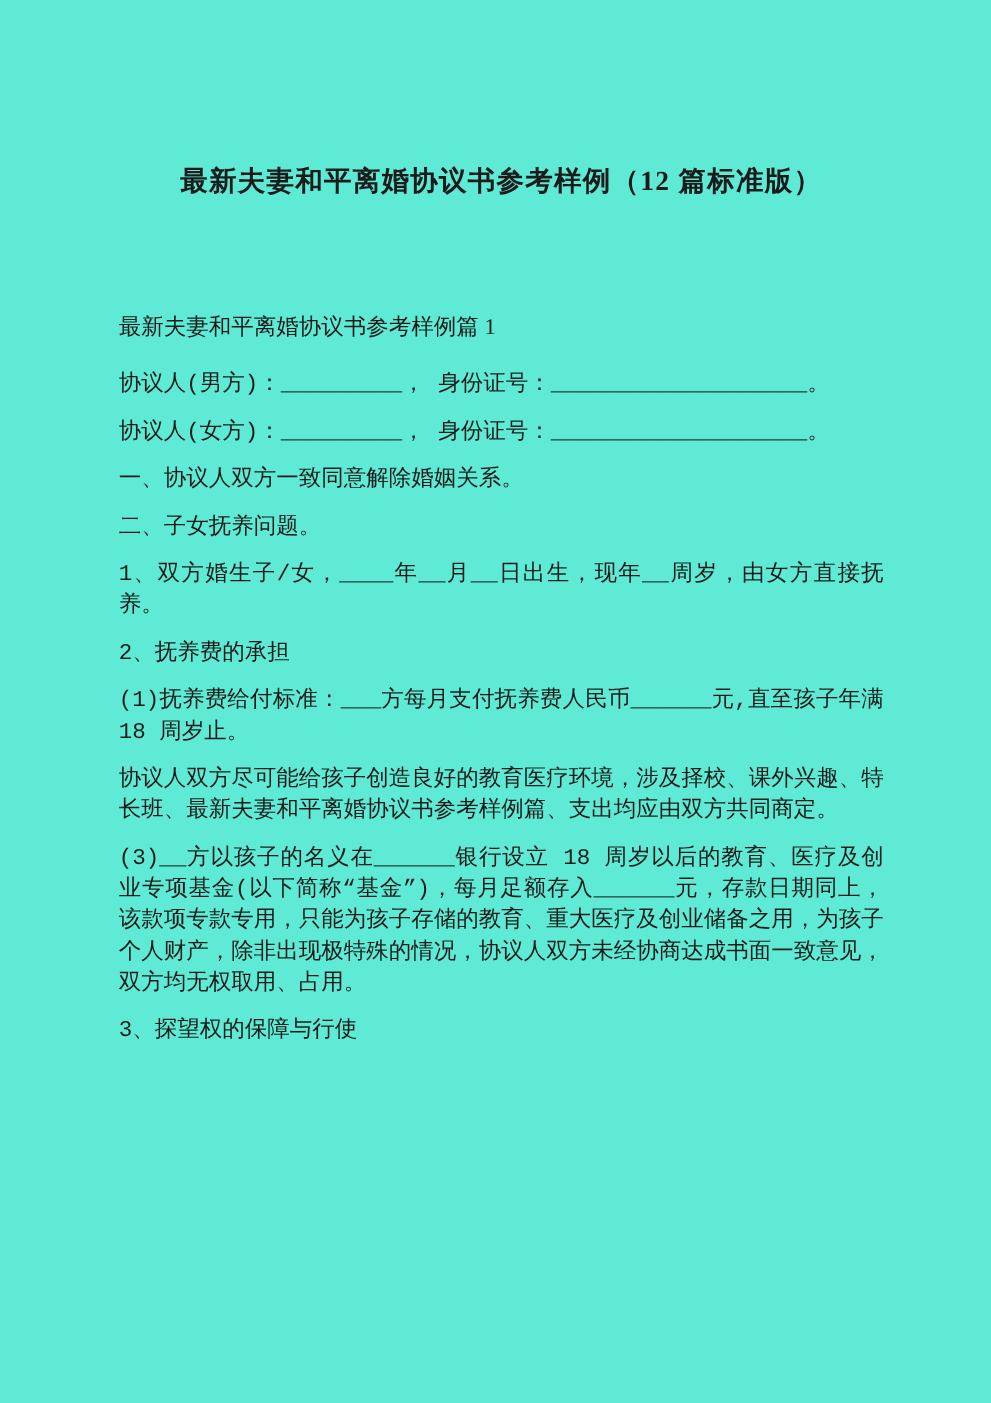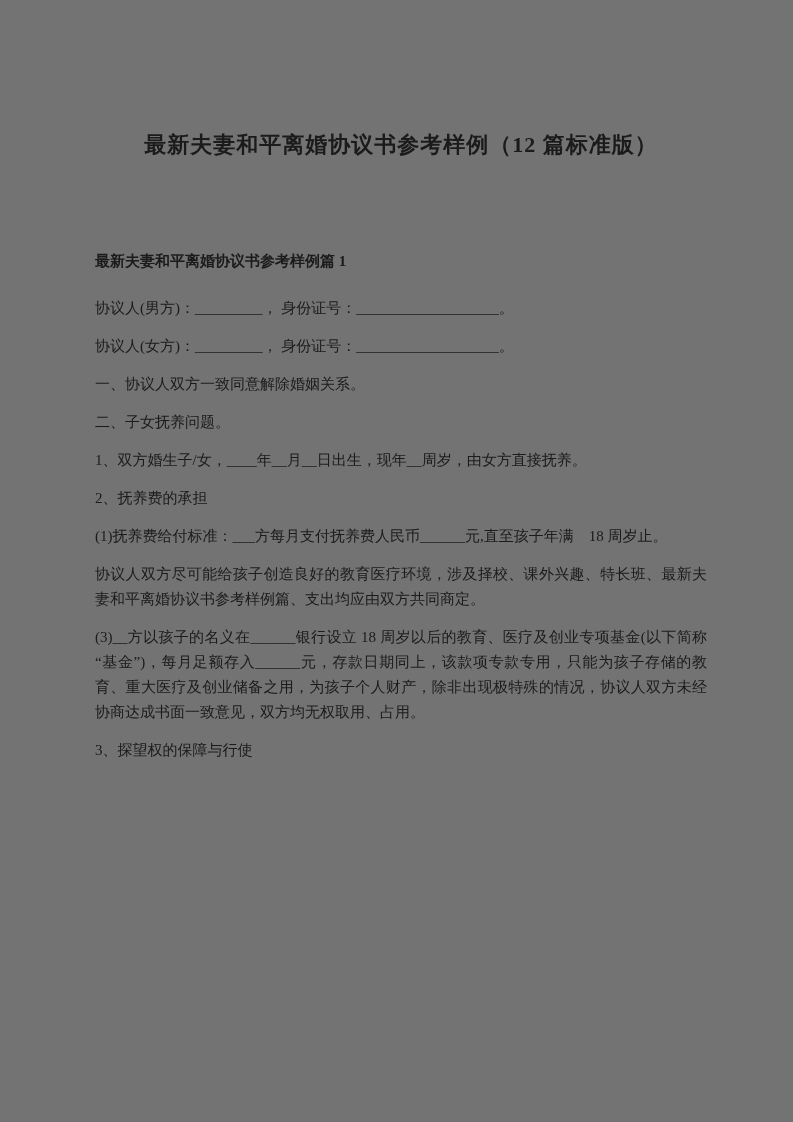--- a/index.html
+++ b/index.html
@@ -5,46 +5,47 @@
   html, body {
     margin: 0;
     padding: 0;
     background: #ffffff;
   }
   .page {
     position: relative;
     width: 793px;
     height: 1122px;
     margin: 0 auto;
-    background: #737373;
+    background: #5eead4;
     box-sizing: border-box;
     padding: 130px 86px 0 95px;
     font-family: "Liberation Serif", "DejaVu Serif", serif;
     color: #1b1b1b;
   }
   .doc-title {
     font-size: 22px;
     font-weight: bold;
     text-align: center;
     line-height: 30px;
     margin: 0 0 90px 0;
     letter-spacing: 1px;
   }
   .section-heading {
-    font-size: 15px;
-    font-weight: bold;
+    font-size: 18px;
+    font-weight: normal;
     line-height: 22px;
     margin: 0 0 24px 0;
   }
   .para {
-    font-size: 15px;
+    font-size: 18px;
     line-height: 25px;
     margin: 0 0 13px 0;
     text-align: justify;
     word-break: break-all;
+    font-family: Liberation Mono, monospace;
   }
 </style>
 </head>
 <body>
 
 <div class="page">
   <h1 class="doc-title">最新夫妻和平离婚协议书参考样例（12 篇标准版）</h1>
   <h2 class="section-heading">最新夫妻和平离婚协议书参考样例篇 1</h2>
 
   <p class="para">协议人(男方)：_________， 身份证号：___________________。</p>

